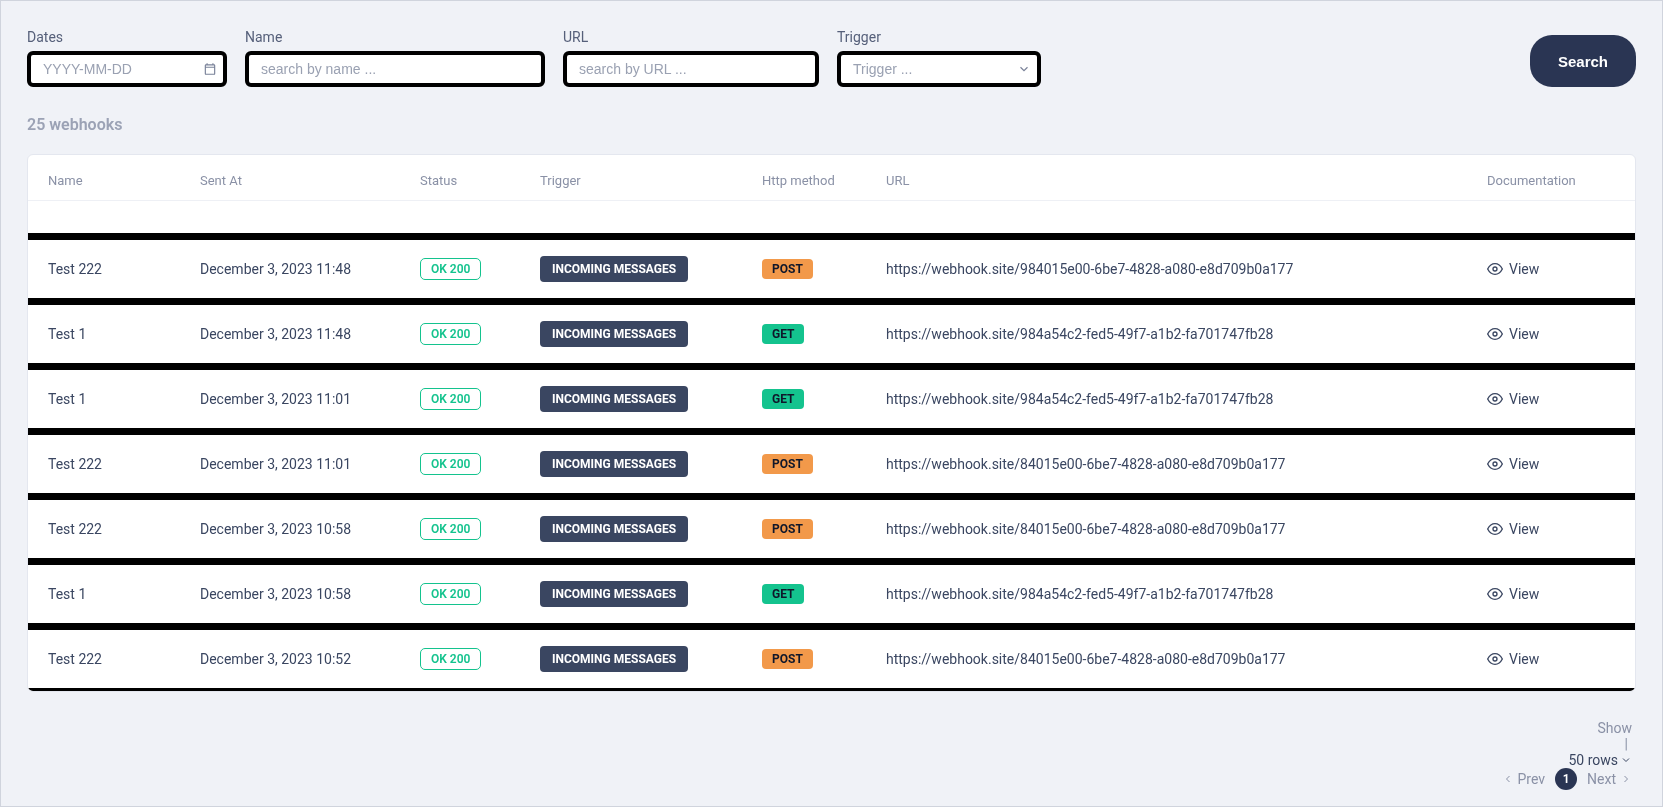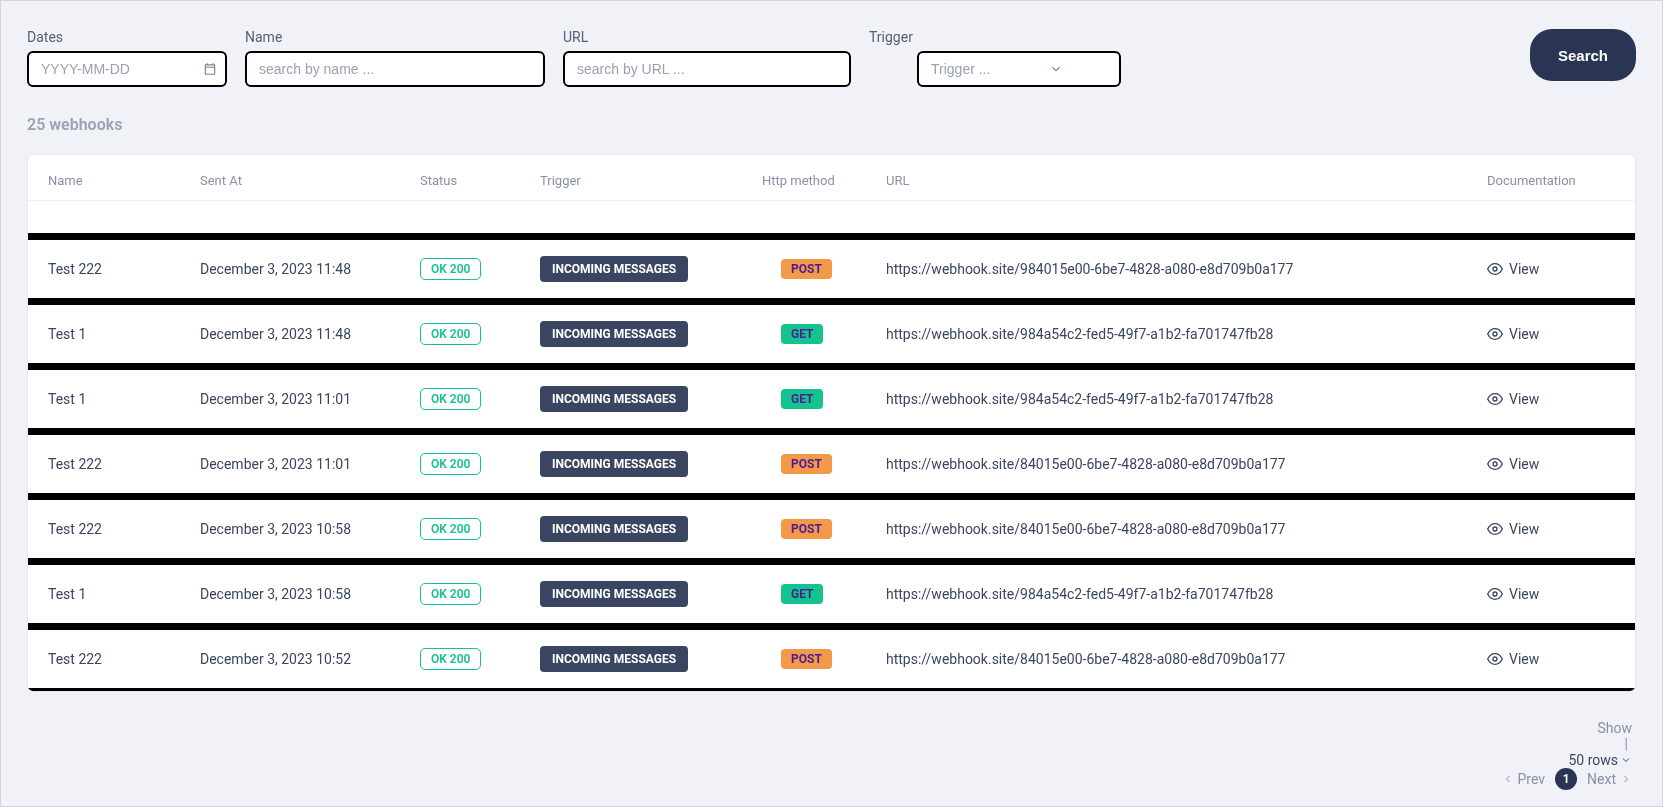--- a/index.html
+++ b/index.html
@@ -21,45 +21,46 @@
   }
   h1.page-title {
     font-size: 34px;
     font-weight: 700;
     color: #34405a;
     margin-bottom: 24px;
   }
   .filters {
     display: flex;
     gap: 18px;
+    align-items: flex-end;
     margin-bottom: 28px;
   }
   .filter-group { display: flex; flex-direction: column; gap: 6px; }
   .filter-label { font-size: 14px; color: #56607a; }
   .input, .select {
     height: 36px;
-    border: 2px solid #000000;
+    border: 4px solid #000000;
     border-radius: 6px;
     background: #fff;
     padding: 0 12px;
     font-size: 14px;
     color: #3a4661;
     outline: none;
   }
   .input::placeholder, .select.placeholder { color: #9aa1b2; }
   .date-wrap { position: relative; width: 200px; }
   .date-wrap .input { width: 100%; padding-right: 32px; }
   .date-wrap .cal-icon {
     position: absolute; right: 10px; top: 50%; transform: translateY(-50%);
     color: #7a8299; pointer-events: none;
   }
   .name-input { width: 300px; }
-  .url-input { width: 288px; }
+  .url-input { width: 256px; }
   .select-wrap { position: relative; width: 204px; }
-  .select-wrap .select { width: 100%; padding-right: 26px; text-align:left; cursor:pointer;margin-left:48px;}
+  .select-wrap .select { width: 100%; padding-right: 26px; text-align:left; cursor:pointer;}
   .select-wrap .chev {
     position: absolute; right: 10px; top: 50%; transform: translateY(-50%);
     color: #7a8299; pointer-events:none;
   }
   .spacer { flex: 1; }
   .search-btn {
     background: #2a3553;
     color: #fff;
     border: none;
     border-radius: 22px;
@@ -129,26 +130,25 @@
     display: inline-block;
     background: #3a4661;
     color: #fff;
     border-radius: 4px;
     padding: 6px 12px;
     font-size: 12px;
     font-weight: 700;
   }
   .method-badge {
     display:inline-block;
-    color:#4c1d95;
+    color:#0f172a;
     border-radius:4px;
     padding: 3px 10px;
     font-size:12px;
     font-weight:700;
-    margin-left:19px;
   }
   .method-POST { background:#f2994a; }
   .method-GET { background:#14c38e; }
   .url-cell { overflow:hidden; text-overflow:ellipsis; white-space:nowrap; color:#3a4661;}
   .view-link {
     display:flex; align-items:center; gap:6px; color:#3a4661; cursor:pointer;
   }
   .view-link .eye { display:inline-flex; }
   .footer {
     display:flex;

